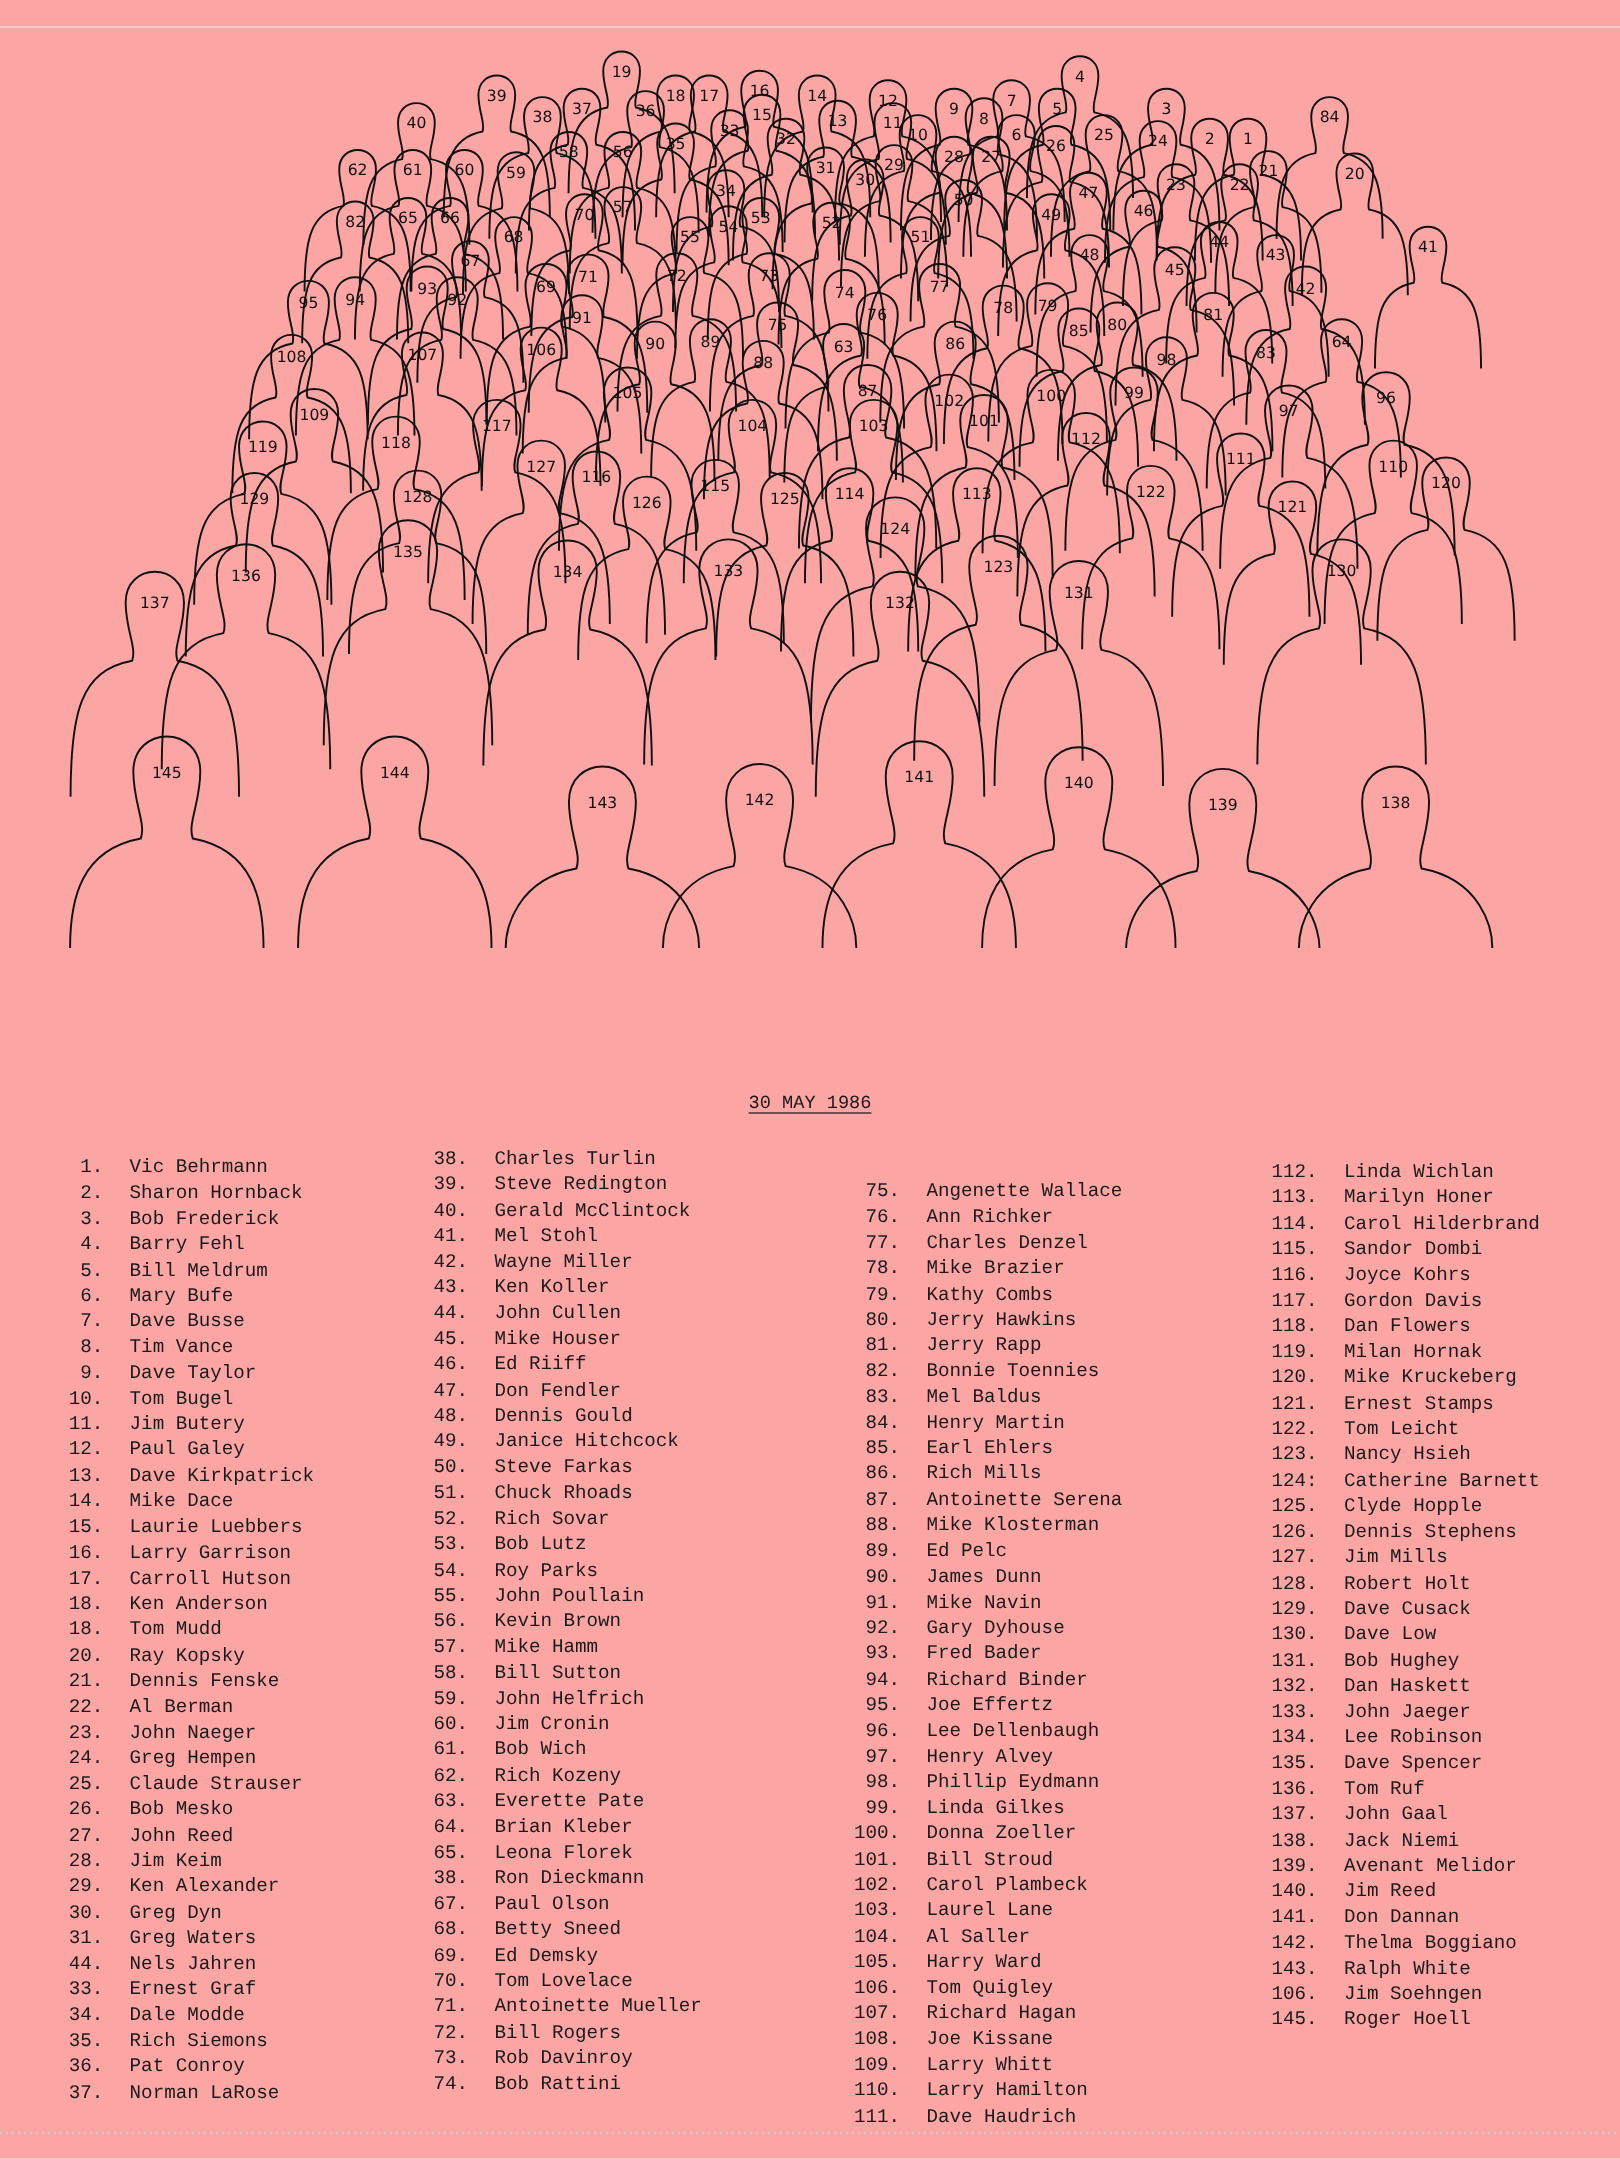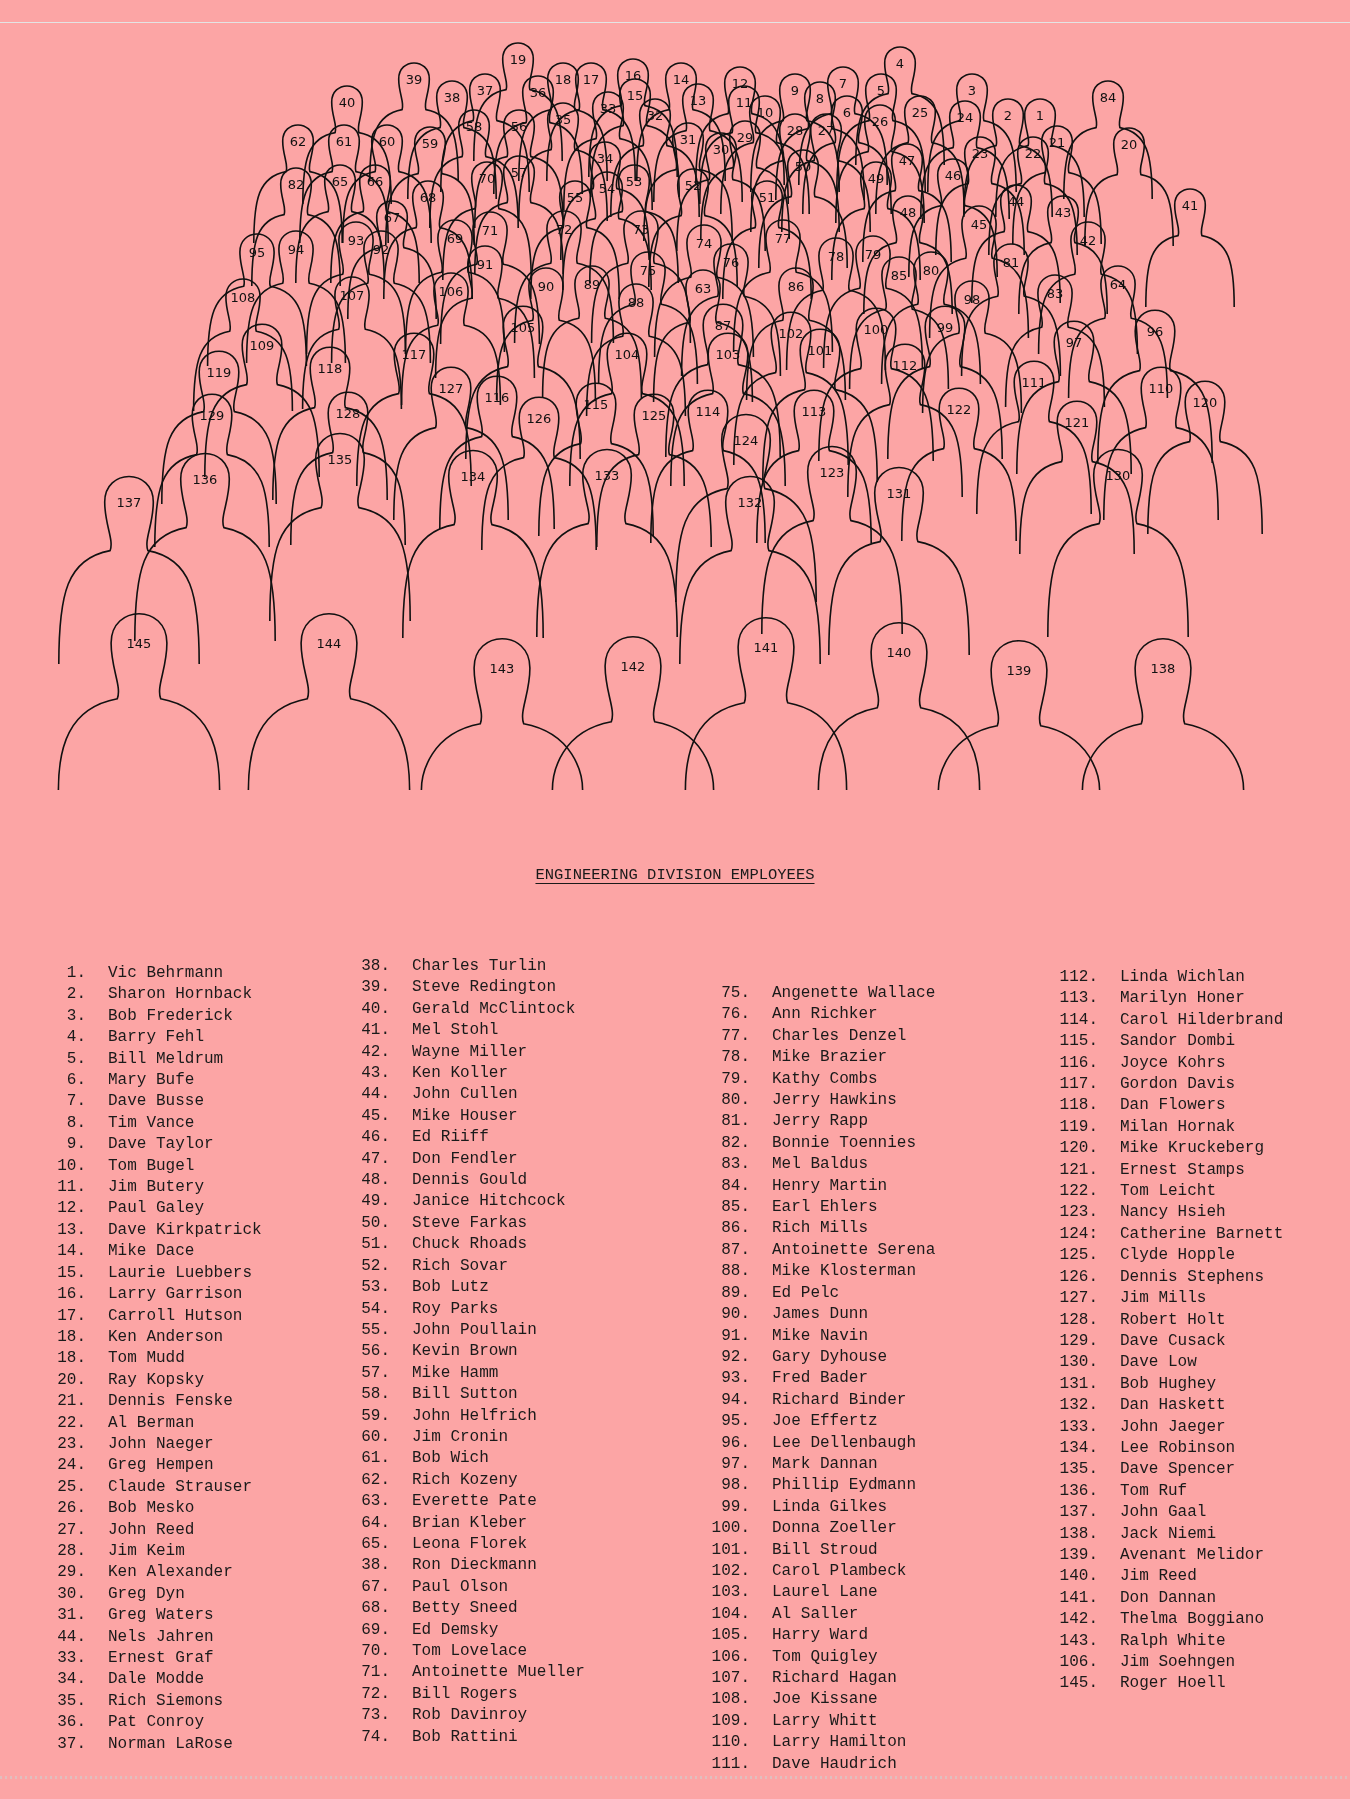--- a/index.html
+++ b/index.html
@@ -602,22 +602,22 @@
       <g>
         <path d="M 421.4 790 C 421.4 773.4000000000001, 430.7 733.1000000000001, 480.3 723.8000000000001 C 484.95 711.4000000000001, 474.1 694.04, 474.1 668 C 474.1 628.94, 529.9 628.94, 529.9 668 C 529.9 694.04, 519.05 711.4000000000001, 523.7 723.8000000000001 C 573.3000000000001 733.1000000000001, 582.6 773.4000000000001, 582.6 790" class="sil"></path>
         <text x="502" y="673">143</text>
       </g>
       <g>
         <path d="M 938.4 790 C 938.4 775.4000000000001, 947.6999999999999 735.1000000000001, 997.3 725.8000000000001 C 1001.95 713.4000000000001, 991.1 696.04, 991.1 670 C 991.1 630.94, 1046.9 630.94, 1046.9 670 C 1046.9 696.04, 1036.05 713.4000000000001, 1040.7 725.8000000000001 C 1090.3 735.1000000000001, 1099.6 775.4000000000001, 1099.6 790" class="sil"></path>
         <text x="1019" y="675">139</text>
       </g>
     </svg>
 
-  <div class="doc-title">
-    <span>ENGINEERING DIVISION EMPLOYEES</span>
+  <div class="doc-date">
+    <span>30 MAY 1986</span>
   </div>
 
   <div id="roster">
       <div class="roster-col" style="left: 36px; top: 963px;">
         <div class="roster-row">
           <span class="roster-num">1.</span>
           <span class="roster-name">Vic Behrmann</span>
         </div>
         <div class="roster-row">
           <span class="roster-num">2.</span>
@@ -998,21 +998,21 @@
         <div class="roster-row">
           <span class="roster-num">95.</span>
           <span class="roster-name">Joe Effertz</span>
         </div>
         <div class="roster-row">
           <span class="roster-num">96.</span>
           <span class="roster-name">Lee Dellenbaugh</span>
         </div>
         <div class="roster-row">
           <span class="roster-num">97.</span>
-          <span class="roster-name">Mark Dannan</span>
+          <span class="roster-name">Henry Alvey</span>
         </div>
         <div class="roster-row">
           <span class="roster-num">98.</span>
           <span class="roster-name">Phillip Eydmann</span>
         </div>
         <div class="roster-row">
           <span class="roster-num">99.</span>
           <span class="roster-name">Linda Gilkes</span>
         </div>
         <div class="roster-row">

